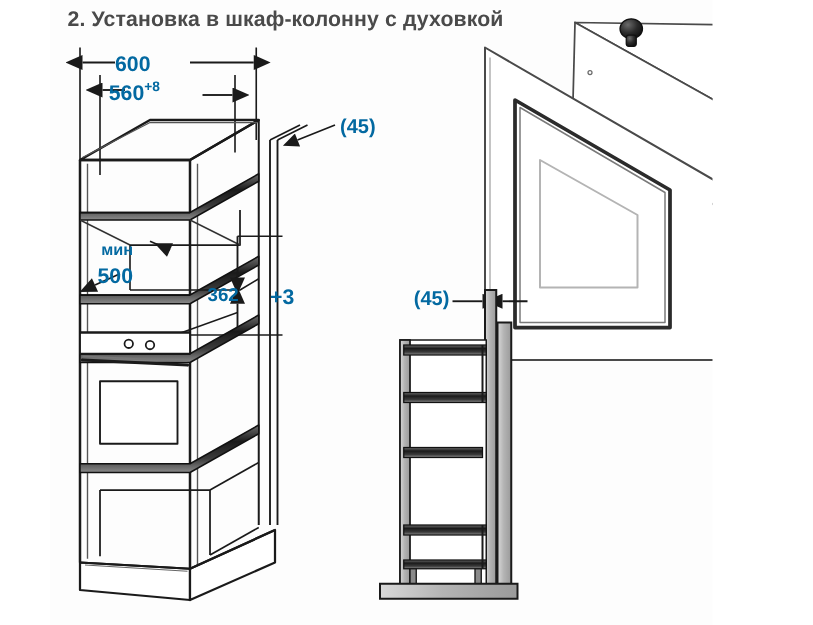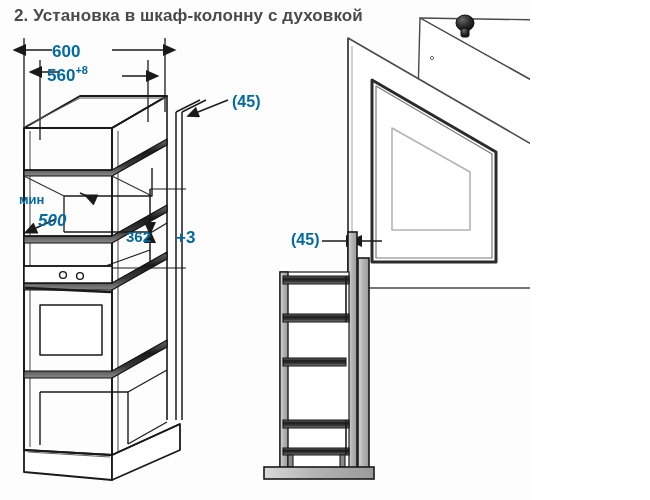--- a/index.html
+++ b/index.html
@@ -7,20 +7,21 @@
     padding: 0;
     background: #ffffff;
   }
   #page {
     position: relative;
     width: 530px;
     height: 500px;
     background: #fdfdfd;
     overflow: hidden;
     font-family: "Liberation Sans", sans-serif;
+    margin-left: 40px;
   }
   #title {
     position: absolute;
     left: 14px;
     top: 6px;
     font-size: 17px;
     font-weight: bold;
     color: #4a4a4a;
     letter-spacing: 0.1px;
     white-space: nowrap;
@@ -34,22 +35,22 @@
     position: absolute;
     font-family: "Liberation Sans", sans-serif;
     font-weight: bold;
     color: #0369a1;
     white-space: nowrap;
   }
   .dim-600   { left: 52px;  top: 42px;  font-size: 17px; }
   .dim-560   { left: 47px;  top: 64px;  font-size: 17px; }
   .dim-560 sup { font-size: 11px; vertical-align: super; }
   .dim-45a   { left: 232px; top: 93px;  font-size: 16px; }
-  .dim-min   { left: 19px;  top: 192px; font-size: 13px; }
-  .dim-500   { left: 38px;  top: 211px; font-size: 17px; font-style: italic; }
+  .dim-min   { left: 41px;  top: 192px; font-size: 13px; }
+  .dim-500   { left: 38px;  top: 211px; font-size: 17px; }
   .dim-362   { left: 126px; top: 228px; font-size: 15px; }
   .dim-p3    { left: 176px; top: 228px; font-size: 17px; }
   .dim-45b   { left: 291px; top: 231px; font-size: 16px; }
 </style>
 </head>
 <body>
 
 <div id="page">
 
   <div id="title">2. Установка в шкаф-колонну с духовкой</div>

